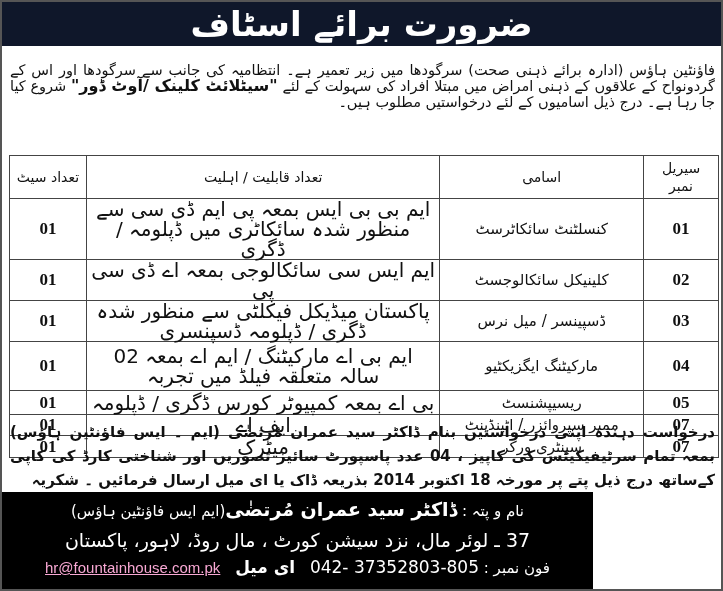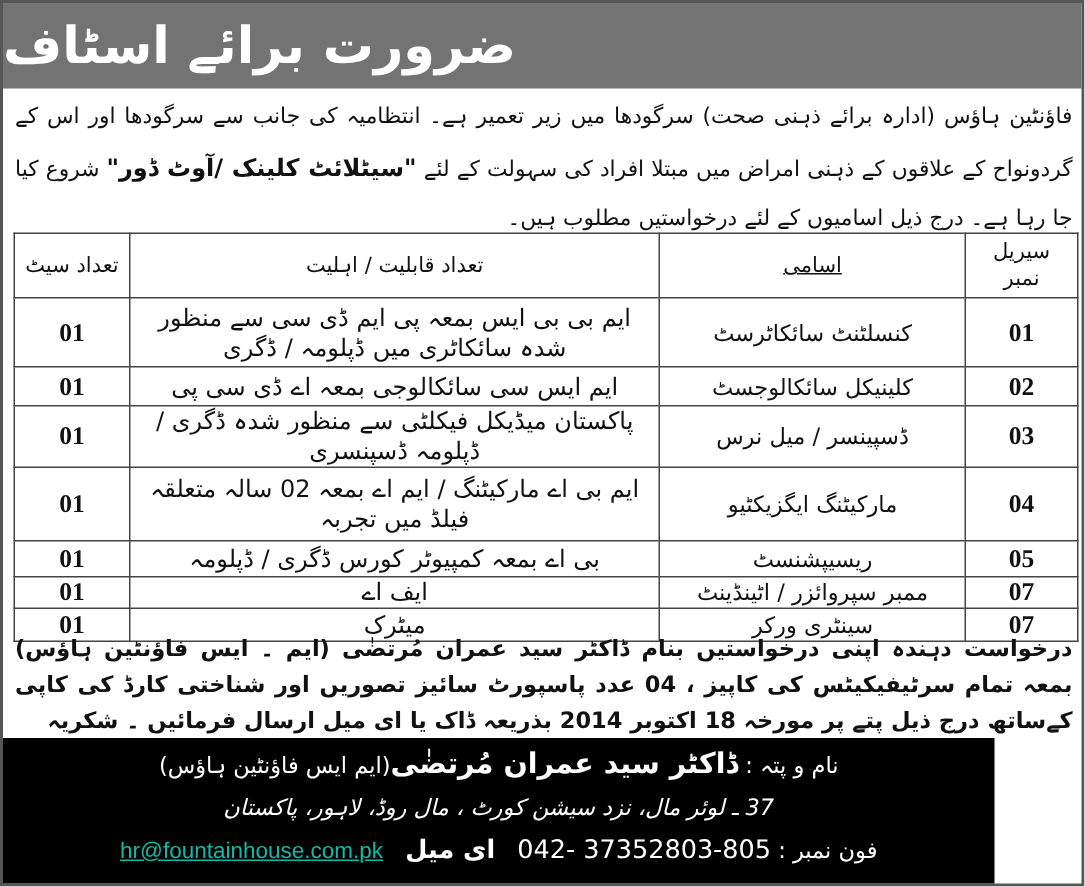--- a/index.html
+++ b/index.html
@@ -1,41 +1,41 @@
 <!DOCTYPE html>
 <html><head>
 <meta charset="utf-8">
 <style>
   * { box-sizing: border-box; margin: 0; padding: 0; }
   html, body { width: 723px; height: 591px; background: #fff; overflow: hidden; }
   body { font-family: "DejaVu Sans", sans-serif; color: #111; position: relative; }
   .ad { position: absolute; left: 0; top: 0; width: 723px; height: 591px; border: 2px solid #555; background: #fff; }
-  .top-band { position: absolute; left: 0; top: 0; width: 719px; height: 57px; background: #737373; display: flex; align-items: center; justify-content: flex-start; }
+  .top-band { position: absolute; left: 0; top: 0; width: 719px; height: 44px; background: #0f172a; display: flex; align-items: center; justify-content: center; }
   .top-band h1 { color: #fff; font-size: 34px; font-weight: bold; direction: rtl; letter-spacing: 1px; }
-  .intro { position: absolute; left: 8px; top: 60px; width: 705px; direction: rtl; text-align: justify; font-size: 14.5px; line-height: 33px; }
+  .intro { position: absolute; left: 8px; top: 60px; width: 705px; direction: rtl; text-align: justify; font-size: 14.5px; line-height: 16px; }
   .intro b { font-size: 16px; font-weight: bold; }
   table.jobs { position: absolute; left: 7px; top: 153px; width: 710px; border-collapse: collapse; direction: rtl; font-size: 14px; }
   table.jobs th, table.jobs td { border: 1.5px solid #444; text-align: center; vertical-align: middle; padding: 0 4px; }
   table.jobs th { font-weight: normal; font-size: 14px; line-height: 18px; }
   .c-serial { width: 75px; }
-  .c-post { width: 204px; text-decoration: underline; }
+  .c-post { width: 204px; }
   .c-qual { width: 354px; }
   .c-seats { width: 77px; }
   td.num { font-family: Liberation Serif, serif; font-weight: bold; font-size: 17px; }
   td.post { text-align: right; padding-right: 10px; font-size: 15px; }
-  td.qual { font-size: 16px; line-height: 20px; }
+  td.qual { font-size: 20px; line-height: 20px; }
   .apply { position: absolute; left: 8px; top: 418px; width: 705px; direction: rtl; text-align: justify; font-size: 15px; font-weight: bold; line-height: 24px; }
-  .bottom-band { position: absolute; left: 0; top: 490px; width: 661px; height: 97px; background: #000; color: #fff; direction: rtl; text-align: center; }
+  .bottom-band { position: absolute; left: 0; top: 490px; width: 591px; height: 97px; background: #000; color: #fff; direction: rtl; text-align: center; }
   .bb-line1 { position: absolute; top: 6px; width: 100%; font-size: 15px; }
   .bb-line1 b { font-size: 19px; }
-  .bb-line2 { position: absolute; top: 37px; width: 100%; font-size: 15px; font-style: italic; }
+  .bb-line2 { position: absolute; top: 37px; width: 100%; font-size: 19px; }
   .bb-line3 { position: absolute; top: 65px; width: 100%; font-size: 15px; }
   .bb-line3 .phone { direction: ltr; unicode-bidi: embed; font-size: 17px; }
   .bb-line3 .email-lbl { font-weight: bold; font-size: 17px; margin: 0 10px; }
-  .bb-line3 .email { direction: ltr; unicode-bidi: embed; text-decoration: underline; font-family: "Liberation Sans", sans-serif; font-size: 15px; color: #14b8a6; }
+  .bb-line3 .email { direction: ltr; unicode-bidi: embed; text-decoration: underline; font-family: "Liberation Sans", sans-serif; font-size: 15px; color: #f9a8d4; }
 </style>
 </head>
 <body>
 
 <div class="ad">
 
   <div class="top-band">
     <h1>ضرورت برائے اسٹاف</h1>
   </div>
 

